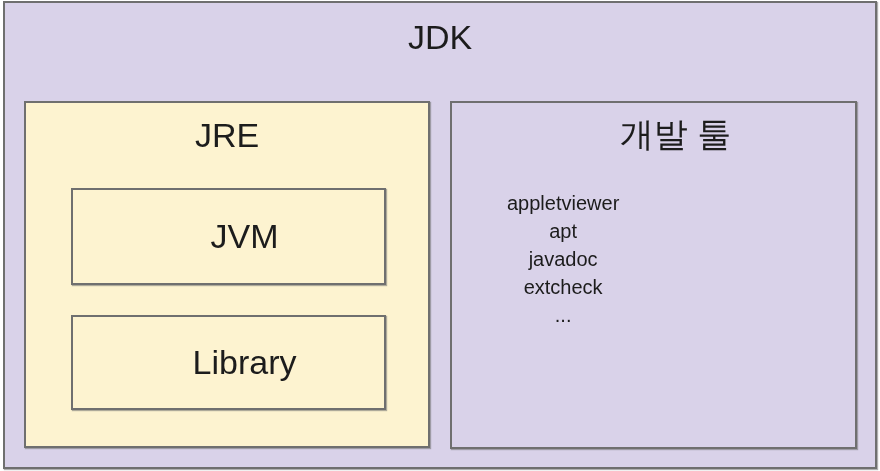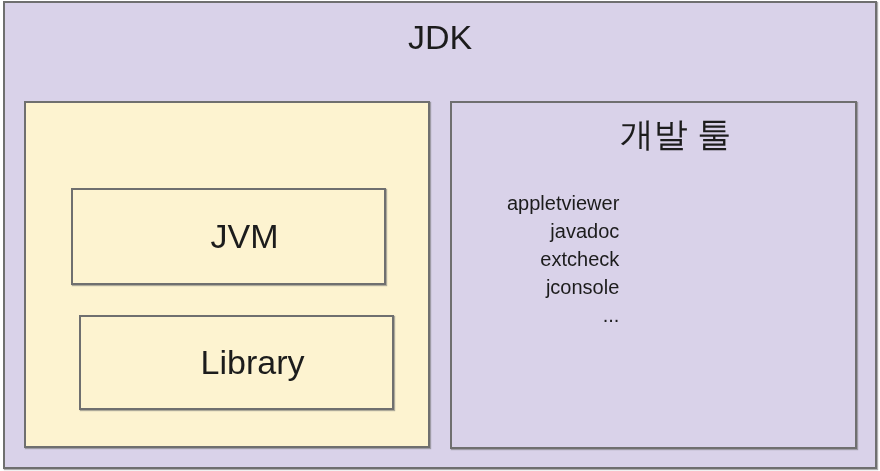--- a/index.html
+++ b/index.html
@@ -51,58 +51,59 @@
   .inner-box {
     left: 45px;
     width: 315px;
     display: flex;
     align-items: center;
     justify-content: center;
     font-size: 34px;
     background: var(--jre-fill, #fdf3d0);
   }
   .jvm-box { top: 85px; height: 97px; justify-content: center; }
-  .library-box { top: 212px; height: 95px; margin-left: 8px; }
+  .library-box { top: 212px; height: 95px; }
   .devtools-box {
     left: 445px;
     top: 98px;
     width: 407px;
     height: 348px;
     background: var(--outer-fill, #d9d2e9);
   }
   .devtools-title { top: 14px; margin-left: 44px; }
   .tools-list {
     position: absolute;
     left: 55px;
     top: 86px;
     font-size: 20px;
     line-height: 28px;
-    text-align: right;
+    text-align: center;
   }
 </style>
 </head>
 <body style="color: rgb(28, 28, 28);">
 
 <div class="canvas">
   <div class="box outer-box">
     <div class="title jdk-title">JDK</div>
 
     <div class="box jre-box">
+      <div class="title jre-title">JRE</div>
       <div class="box inner-box jvm-box">
         <span>JVM</span>
       </div>
       <div class="box inner-box library-box">
         <span>Library</span>
       </div>
     </div>
 
     <div class="box devtools-box">
       <div class="title devtools-title">개발 툴</div>
       <div class="tools-list">
           <div>appletviewer</div>
+          <div>apt</div>
           <div>javadoc</div>
           <div>extcheck</div>
-          <div>jconsole</div>
           <div>...</div>
         </div>
     </div>
   </div>
 </div>
 
 </body></html>

